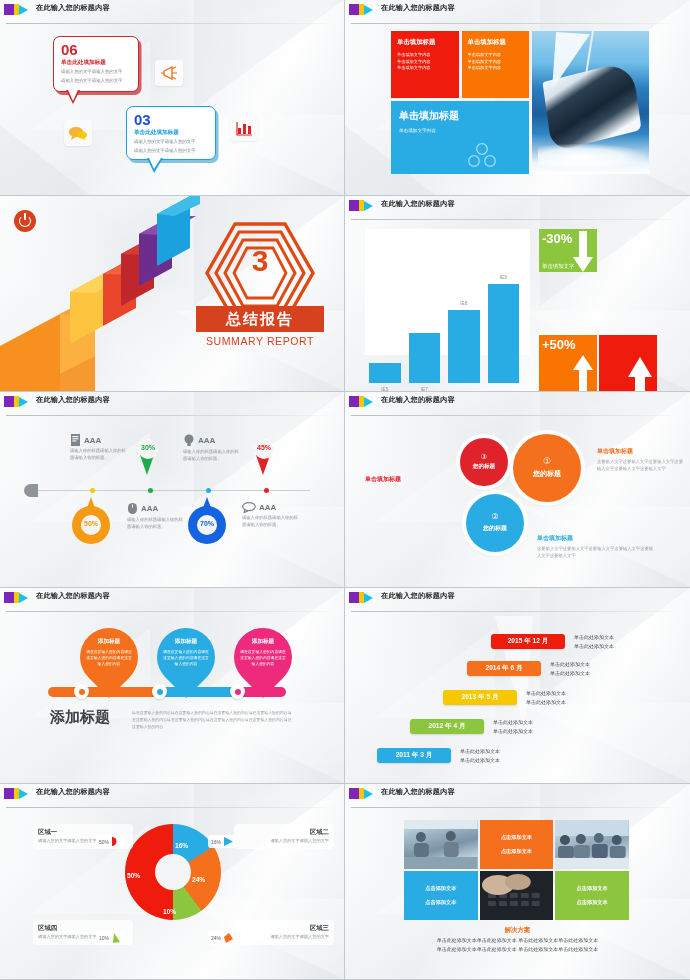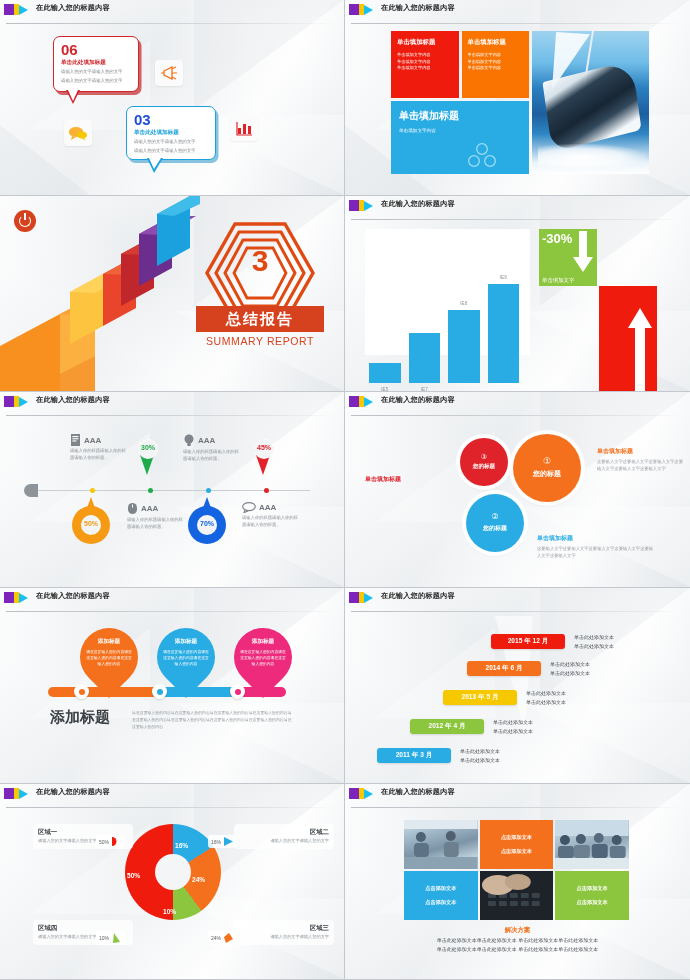--- a/index.html
+++ b/index.html
@@ -367,28 +367,35 @@
           <b>IE7</b>
         </div>
       <div class="bar" style="height:65%">
           <b>IE8</b>
         </div>
       <div class="bar" style="height:88%">
           <b>IE9</b>
         </div>
     </div>
 
-    <div class="statBox" style="left:194px;top:33px;width:58px;height:57px;background:#8cc63f;">
+    <div class="statBox" style="left:194px;top:33px;width:58px;height:43px;background:#8cc63f;">
       <span class="pv" style="left:3px;top:2px;font-size:13px;">-30%</span>
       <svg style="position:absolute;right:3px;top:2px;" width="22" height="44" viewBox="0 0 22 44">
           <path d="M7 0 L15 0 L15 26 L21 26 L11 41 L1 26 L7 26 Z" fill="#fff"></path>
         </svg>
       <span class="pl">单击填加文字</span>
     </div>
 
+    <div class="statBox" style="left:194px;top:96px;width:58px;height:63px;background:#f97400;">
+      <span class="pv" style="left:3px;top:2px;font-size:13px;">+50%</span>
+      <svg style="position:absolute;right:3px;bottom:0;" width="22" height="46" viewBox="0 0 22 46">
+          <path d="M11 3 L21 18 L15 18 L15 46 L7 46 L7 18 L1 18 Z" fill="#fff"></path>
+        </svg>
+
+    </div>
 
     <div class="statBox" style="left:254px;top:33px;width:58px;height:126px;background:#ef1b0c;">
 
       <svg style="position:absolute;right:4px;bottom:0;" width="26" height="108" viewBox="0 0 26 108">
           <path d="M13 4 L25 24 L18 24 L18 108 L8 108 L8 24 L1 24 Z" fill="#fff"></path>
         </svg>
 
     </div>
   </div>
 

